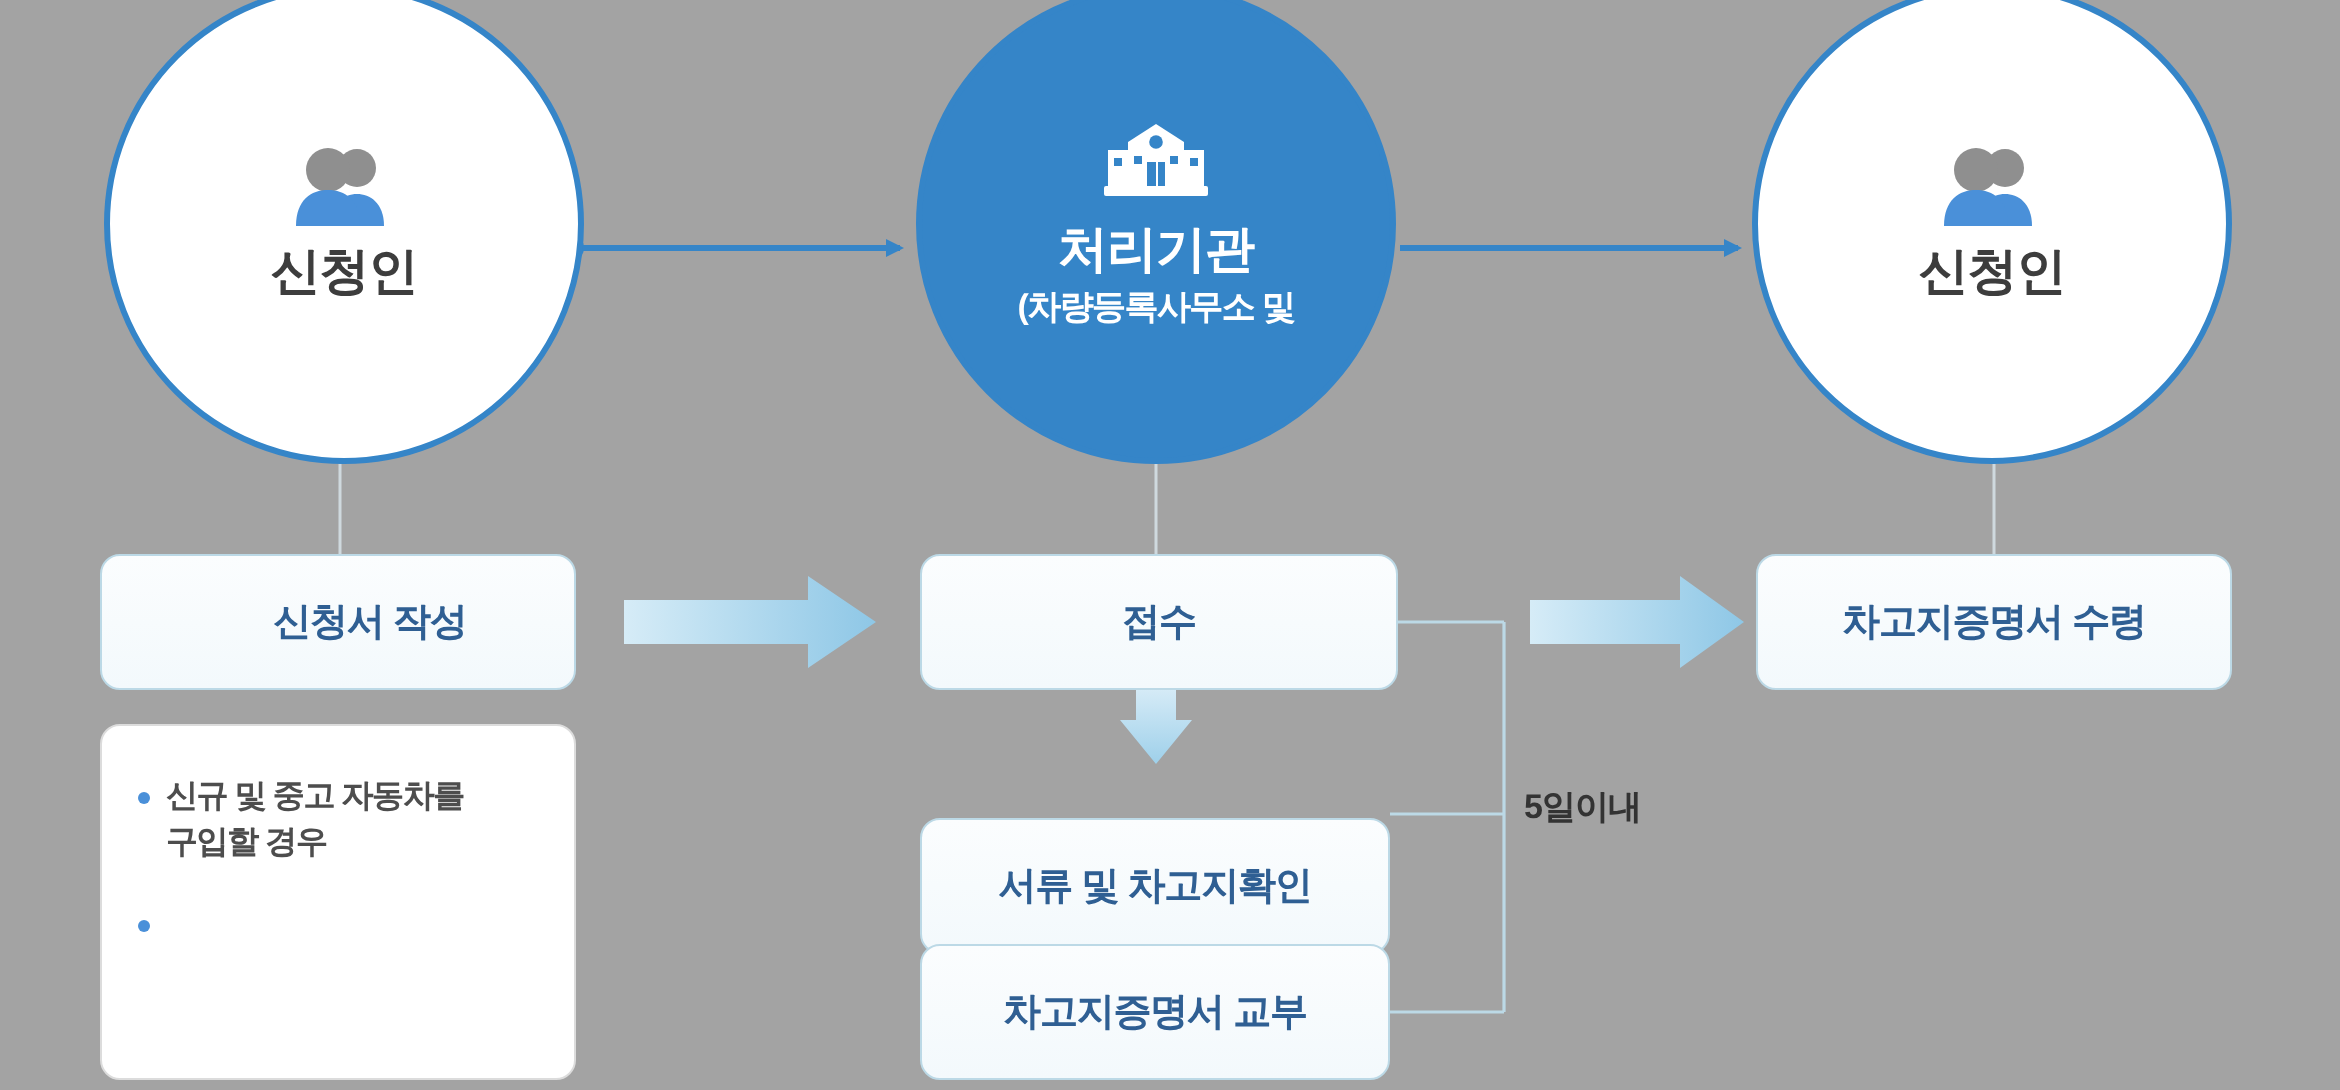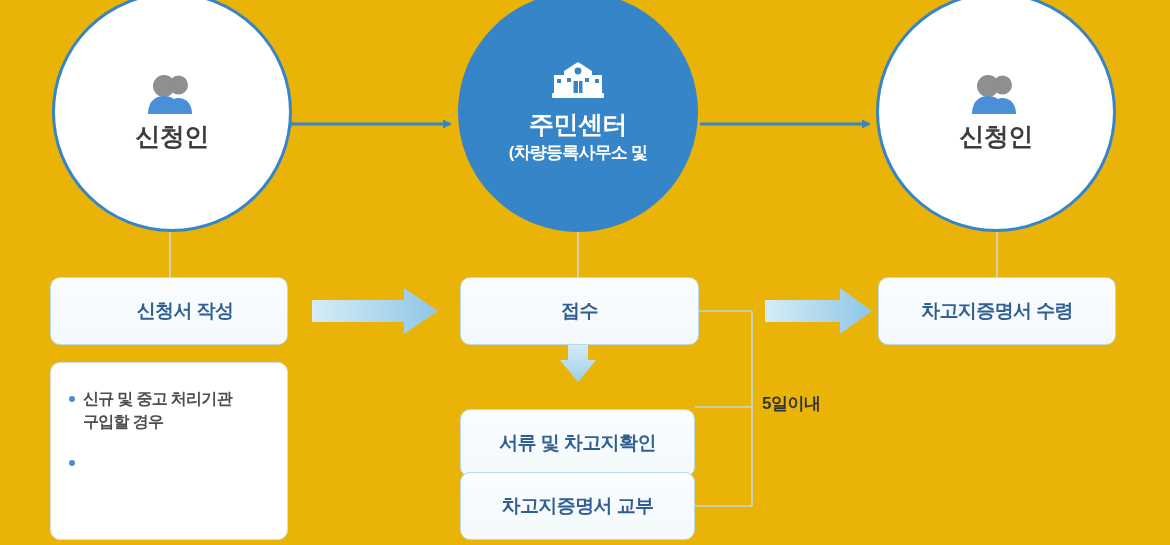--- a/index.html
+++ b/index.html
@@ -9,21 +9,21 @@
     height: 545px;
     background: #ffffff;
     font-family: "Liberation Sans", "DejaVu Sans", sans-serif;
     overflow: hidden;
   }
 
   #stage {
     position: relative;
     width: 1170px;
     height: 545px;
-    background: #eab308;
+    background: #a3a3a3;
   }
 
   
   .actor-circle {
     position: absolute;
     border-radius: 50%;
     display: flex;
     flex-direction: column;
     align-items: center;
     justify-content: center;
@@ -232,21 +232,21 @@
         <rect x="0" y="33" width="52" height="5" rx="1" fill="#ffffff"></rect>
         <circle cx="26" cy="11" r="3.4" fill="#3585c8"></circle>
         <rect x="21.5" y="21" width="9" height="12" fill="#3585c8"></rect>
         <rect x="26" y="21" width="1" height="12" fill="#ffffff"></rect>
         <rect x="15" y="18" width="4" height="4" fill="#3585c8"></rect>
         <rect x="33" y="18" width="4" height="4" fill="#3585c8"></rect>
         <rect x="5" y="19" width="4" height="4" fill="#3585c8"></rect>
         <rect x="43" y="19" width="4" height="4" fill="#3585c8"></rect>
       </svg>
     </span>
-    <div class="actor-title">주민센터</div>
+    <div class="actor-title">처리기관</div>
     <div class="actor-sub">
       <div>(차량등록사무소 및</div>
     </div>
   </div>
 
   <div class="actor-circle outline" id="circle-applicant-right">
     <span class="actor-icon">
       <svg width="54" height="40" viewBox="0 0 54 40">
         <circle cx="33.5" cy="11" r="9.5" fill="#8f8f8f"></circle>
         <path d="M20,40 C20,28.5 27,24 33.5,24 C40,24 47,28.5 47,40 Z" fill="#4a90d9"></path>
@@ -274,21 +274,21 @@
   </div>
 
   <div class="step-box" id="box-collect">
     <span class="step-label">차고지증명서 수령</span>
   </div>
 
   <div id="notes-box">
     <div class="note-item">
       <span class="note-bullet"></span>
       <span class="note-text">
-        <span>신규 및 중고 처리기관</span>
+        <span>신규 및 중고 자동차를</span>
         <br>
         <span>구입할 경우</span>
       </span>
     </div>
     <div class="note-item">
       <span class="note-bullet"></span>
     </div>
   </div>
 
   <div id="duration-label">5일이내</div>

